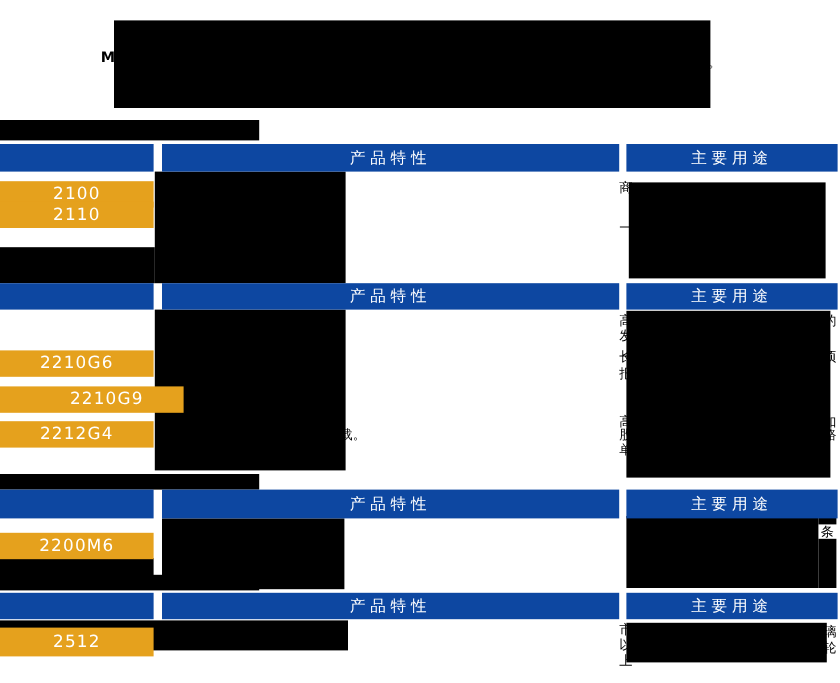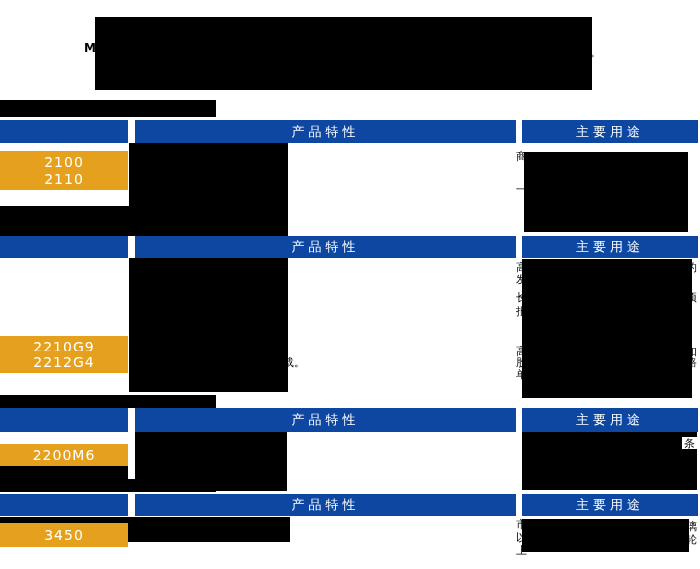--- a/index.html
+++ b/index.html
@@ -46,21 +46,22 @@
   <div class="redact" style="left:0;top:206px;width:129px;height:30px;"></div>
   <span class="frag" style="left:516px;top:151px;">商</span>
   <span class="frag" style="left:516px;top:184px;">一</span>
   <span class="frag" style="left:684px;top:156px;">。</span>
   <span class="frag" style="left:684px;top:189px;">。</span>
   <div class="redact" style="left:524px;top:152px;width:164px;height:80px;"></div>
 
   <div class="hcell left" style="top:236px;height:22px;"></div>
   <div class="hcell mid" style="top:236px;height:22px;">产品特性</div>
   <div class="hcell right" style="top:236px;height:22px;">主要用途</div>
-  <div class="badge" style="top:336px;">2210G9</div>
+  <div class="badge" style="top:292px;">2210G6</div>
+  <div class="badge" style="top:322px;padding-left:25px;">2210G9</div>
   <div class="badge" style="top:351px;text-align:right;">2212G4</div>
   <span class="frag" style="left:283px;top:357px;">载。</span>
   <div class="redact" style="left:129px;top:258px;width:159px;height:134px;"></div>
   <span class="frag" style="left:516px;top:262px;">高</span>
   <span class="frag" style="left:516px;top:274px;">发</span>
   <span class="frag" style="left:516px;top:292px;">长</span>
   <span class="frag" style="left:516px;top:306px;">报</span>
   <span class="frag" style="left:516px;top:346px;">高</span>
   <span class="frag" style="left:516px;top:357px;">股</span>
   <span class="frag" style="left:516px;top:369px;">单</span>
@@ -81,21 +82,21 @@
   <span class="frag" style="left:684px;top:438px;">条</span>
   <div class="redact" style="left:522px;top:430px;width:160px;height:60px;"></div>
   <div class="redact" style="left:682px;top:430px;width:15px;height:7px;"></div>
   <div class="redact" style="left:682px;top:449px;width:15px;height:41px;"></div>
 
   <div class="redact" style="left:0;top:479px;width:216px;height:13px;"></div>
   <div class="hcell left" style="top:494px;height:22px;"></div>
   <div class="hcell mid" style="top:494px;height:22px;">产品特性</div>
   <div class="hcell right" style="top:494px;height:22px;">主要用途</div>
   <div class="redact" style="left:0;top:517px;width:290px;height:25px;"></div>
-  <div class="badge" style="top:523px;height:24px;">3450</div>
+  <div class="badge" style="top:523px;height:24px;">2512</div>
   <span class="frag" style="left:516px;top:519px;">市</span>
   <span class="frag" style="left:516px;top:532px;">以</span>
   <span class="frag" style="left:516px;top:545px;">上</span>
   <span class="frag" style="left:686px;top:521px;">璃</span>
   <span class="frag" style="left:686px;top:534px;">轮</span>
   <div class="redact" style="left:522px;top:519px;width:167px;height:33px;"></div>
 
 </div>
 
 </body></html>

